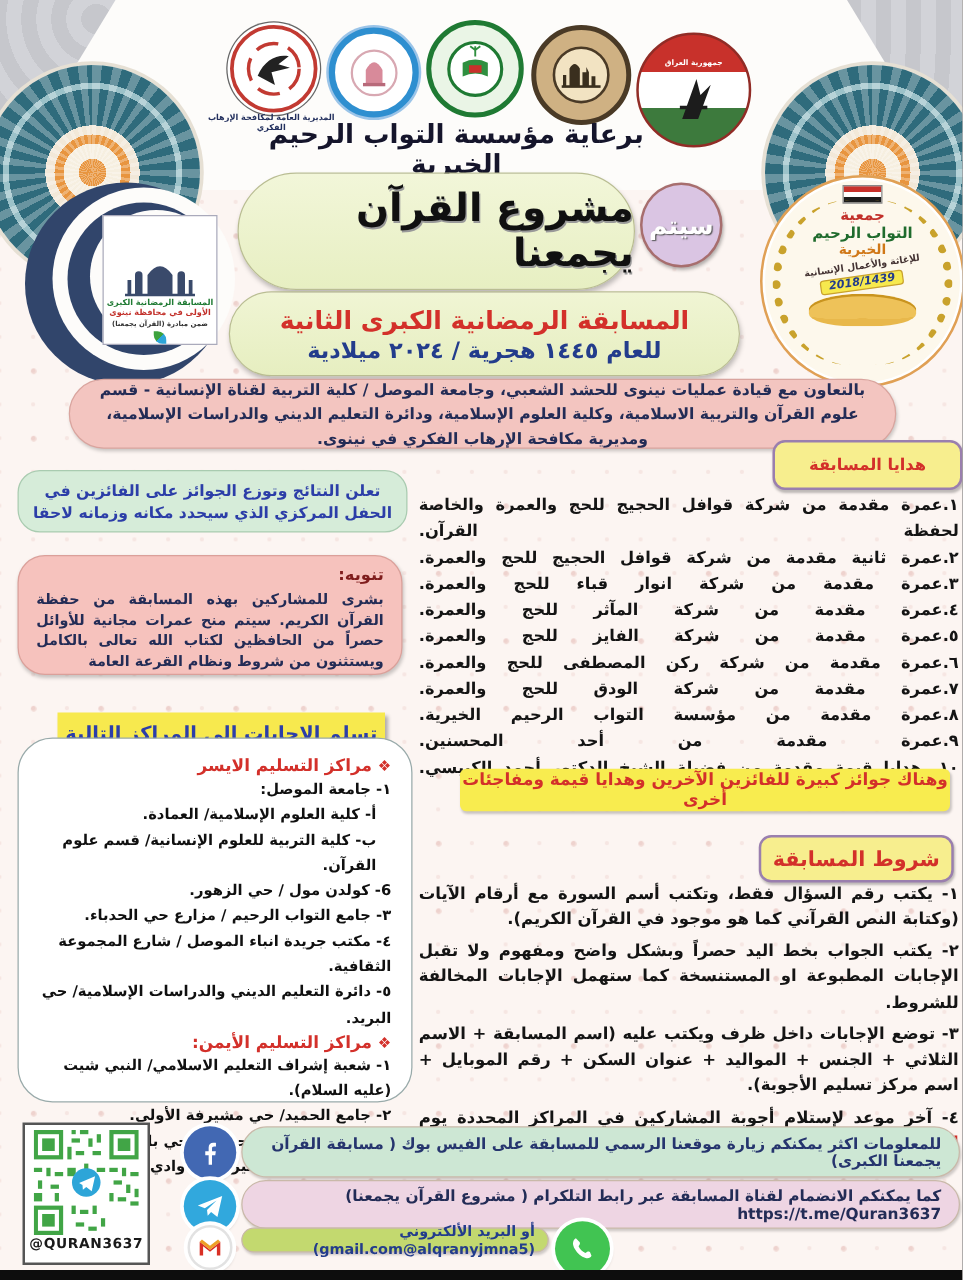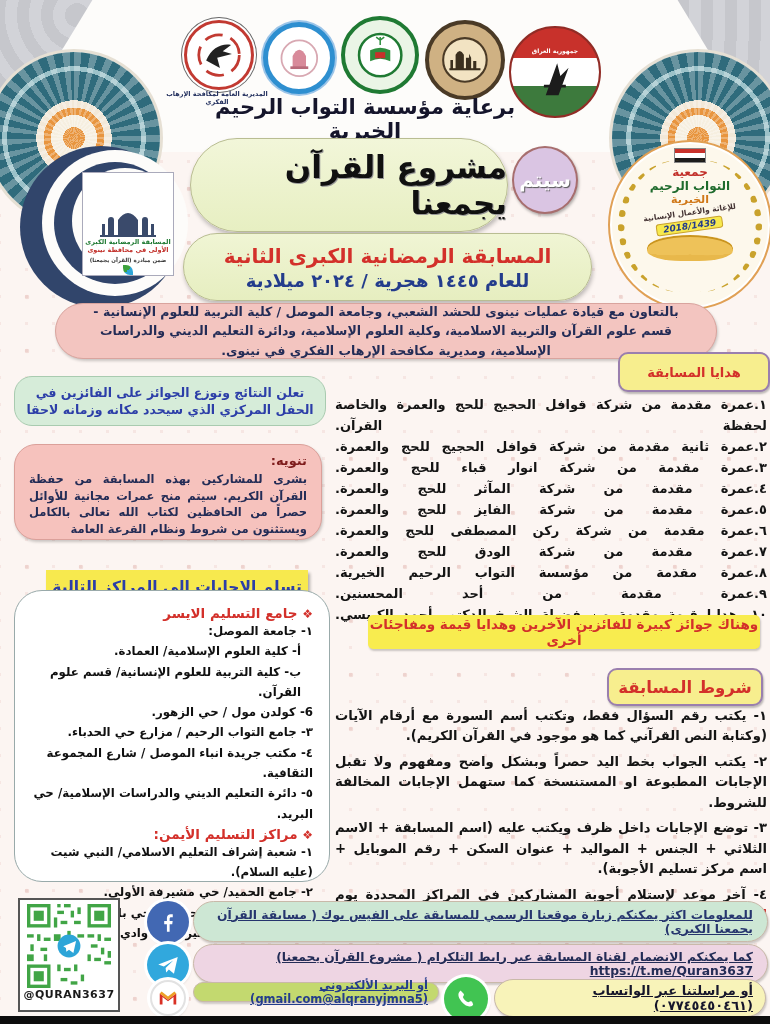--- a/index.html
+++ b/index.html
@@ -122,21 +122,21 @@
   .qr-box{left:18px;top:898px;width:102px;height:114px;background:#fff;border:2px solid #555;
     display:flex;flex-direction:column;align-items:center;justify-content:flex-start;padding-top:4px;box-sizing:border-box;}
   .qr-box svg{width:84px;height:84px;}
   .qr-handle{font-size:11px;font-weight:bold;color:#1a1a1a;letter-spacing:.5px;direction:ltr;}
   .ficon{border-radius:50%;display:flex;align-items:center;justify-content:center;box-shadow:0 0 0 3px #fff,1px 2px 3px rgba(0,0,0,.3);}
   .fb{left:147px;top:901px;width:42px;height:42px;background:#4268b3;}
   .tg{left:147px;top:944px;width:42px;height:42px;background:#31a8dd;}
   .gm{left:150px;top:980px;width:36px;height:36px;background:#fff;border:2px solid #e2e2e2;box-sizing:border-box;}
   .wa{left:444px;top:977px;width:44px;height:44px;background:#41c452;}
   .fpill{border:1px solid #c9b9a9;display:flex;align-items:center;box-shadow:1px 2px 2px rgba(0,0,0,.18);
-    font-weight:bold;box-sizing:border-box;text-decoration:underline;}
+    font-weight:bold;box-sizing:border-box;}
   .fp1{left:193px;top:901px;width:575px;height:41px;background:#cde7d4;border-radius:21px;
     justify-content:center;font-size:12.3px;color:#26356e;padding:0 14px;}
   .fp2{left:193px;top:944px;width:575px;height:39px;background:#eed5e3;border-radius:20px;
     justify-content:center;font-size:12.3px;color:#232c56;padding:0 14px;}
   .fp3{left:193px;top:982px;width:246px;height:20px;background:#c3d96f;border-radius:16px;
     justify-content:center;font-size:11.5px;color:#233c8c;padding:0 10px;}
   .fp4{left:494px;top:979px;width:272px;height:38px;background:#f8f3b9;border-radius:19px;
     justify-content:center;font-size:13px;color:#15152b;padding:0 12px;}
   .bottom-bar{left:0;top:1016px;width:770px;height:8px;background:#0d0d0d;}
 </style>
@@ -220,21 +220,21 @@
     <div class="laurel laurel-r"></div>
     <div class="br-flag"></div>
     <div class="br-l1">جمعية</div>
     <div class="br-l2">التواب الرحيم</div>
     <div class="br-l3">الخيرية</div>
     <div class="br-l4">للإغاثة والأعمال الإنسانية</div>
     <div class="br-year">2018/1439</div>
     <div class="br-hands"></div>
   </div>
 
-  <div class="abs coop">بالتعاون مع قيادة عمليات نينوى للحشد الشعبي، وجامعة الموصل / كلية التربية للعلوم الإنسانية - قسم علوم القرآن والتربية الاسلامية، وكلية العلوم الإسلامية، ودائرة التعليم الديني والدراسات الإسلامية، ومديرية مكافحة الإرهاب الفكري في نينوى.</div>
+  <div class="abs coop">بالتعاون مع قيادة عمليات نينوى للحشد الشعبي، وجامعة الموصل / كلية التربية لقناة الإنسانية - قسم علوم القرآن والتربية الاسلامية، وكلية العلوم الإسلامية، ودائرة التعليم الديني والدراسات الإسلامية، ومديرية مكافحة الإرهاب الفكري في نينوى.</div>
 
   <div class="abs pill gifts-title">هدايا المسابقة</div>
   <div class="abs gifts">
     <div class="gift">١.عمرة مقدمة من شركة قوافل الحجيج للحج والعمرة والخاصة لحفظة القرآن.</div>
     <div class="gift">٢.عمرة ثانية مقدمة من شركة قوافل الحجيج للحج والعمرة.</div>
     <div class="gift">٣.عمرة مقدمة من شركة انوار قباء للحج والعمرة.</div>
     <div class="gift">٤.عمرة مقدمة من شركة المآثر للحج والعمرة.</div>
     <div class="gift">٥.عمرة مقدمة من شركة الفايز للحج والعمرة.</div>
     <div class="gift">٦.عمرة مقدمة من شركة ركن المصطفى للحج والعمرة.</div>
     <div class="gift">٧.عمرة مقدمة من شركة الودق للحج والعمرة.</div>
@@ -244,21 +244,21 @@
   </div>
   <div class="abs more-prizes">وهناك جوائز كبيرة للفائزين الآخرين وهدايا قيمة ومفاجئات أخرى</div>
 
   <div class="abs announce">تعلن النتائج وتوزع الجوائز على الفائزين في الحفل المركزي الذي سيحدد مكانه وزمانه لاحقا</div>
   <div class="abs notice">
     <span class="notice-t">تنويه:</span>
     <span>بشرى للمشاركين بهذه المسابقة من حفظة القرآن الكريم. سيتم منح عمرات مجانية للأوائل حصراً من الحافظين لكتاب الله تعالى بالكامل ويستثنون من شروط ونظام القرعة العامة</span>
   </div>
   <div class="abs centers-banner">تسلم الإجابات إلى المراكز التالية</div>
   <div class="abs centers-box">
-    <div class="c-head"><span class="dia">❖</span> <span>جامع التسليم الايسر</span></div>
+    <div class="c-head"><span class="dia">❖</span> <span>مراكز التسليم الايسر</span></div>
     <div class="c-item">١- جامعة الموصل:</div>
     <div class="c-item c-indent">أ- كلية العلوم الإسلامية/ العمادة.</div>
     <div class="c-item c-indent">ب- كلية التربية للعلوم الإنسانية/ قسم علوم القرآن.</div>
     <div class="c-item">6- كولدن مول / حي الزهور.</div>
     <div class="c-item">٣- جامع التواب الرحيم / مزارع حي الحدباء.</div>
     <div class="c-item">٤- مكتب جريدة انباء الموصل / شارع المجموعة الثقافية.</div>
     <div class="c-item">٥- دائرة التعليم الديني والدراسات الإسلامية/ حي البريد.</div>
     <div class="c-head"><span class="dia">❖</span> <span>مراكز التسليم الأيمن:</span></div>
     <div class="c-item">١- شعبة إشراف التعليم الاسلامي/ النبي شيت (عليه السلام).</div>
     <div class="c-item">٢- جامع الحميد/ حي مشيرفة الأولى.</div>
@@ -346,16 +346,15 @@
         <path d="M3 7l9 7 9-7-2-2-7 5.4L5 5Z" fill="#ea8f00" opacity=".85"></path>
       </svg>
   </div>
   <div class="abs fpill fp3">أو البريد الألكتروني (gmail.com@alqranyjmna5)</div>
 
   <div class="abs ficon wa">
     <svg viewBox="0 0 32 32" width="28" height="28">
         <path d="M9 7c-2 2-2.4 5 0 9.2 2.4 4.2 5.8 7 9.8 8.2 2.6.8 4.8-.4 5.4-2l-1-2.6c-.4-.9-1.8-1.5-2.8-1l-1.8 1c-2.6-1-5.2-3.4-6.2-6l1-1.7c.6-1 .2-2.3-.6-2.8L10.6 7C10 6.5 9.4 6.6 9 7Z" fill="#fff"></path>
       </svg>
   </div>
-  <div class="abs fpill fp4">أو مراسلتنا عبر الواتساب (٠٧٧٤٥٤٥٠٤٦١)</div>
 
   <div class="abs bottom-bar"></div>
 </div>
 
 </body></html>

